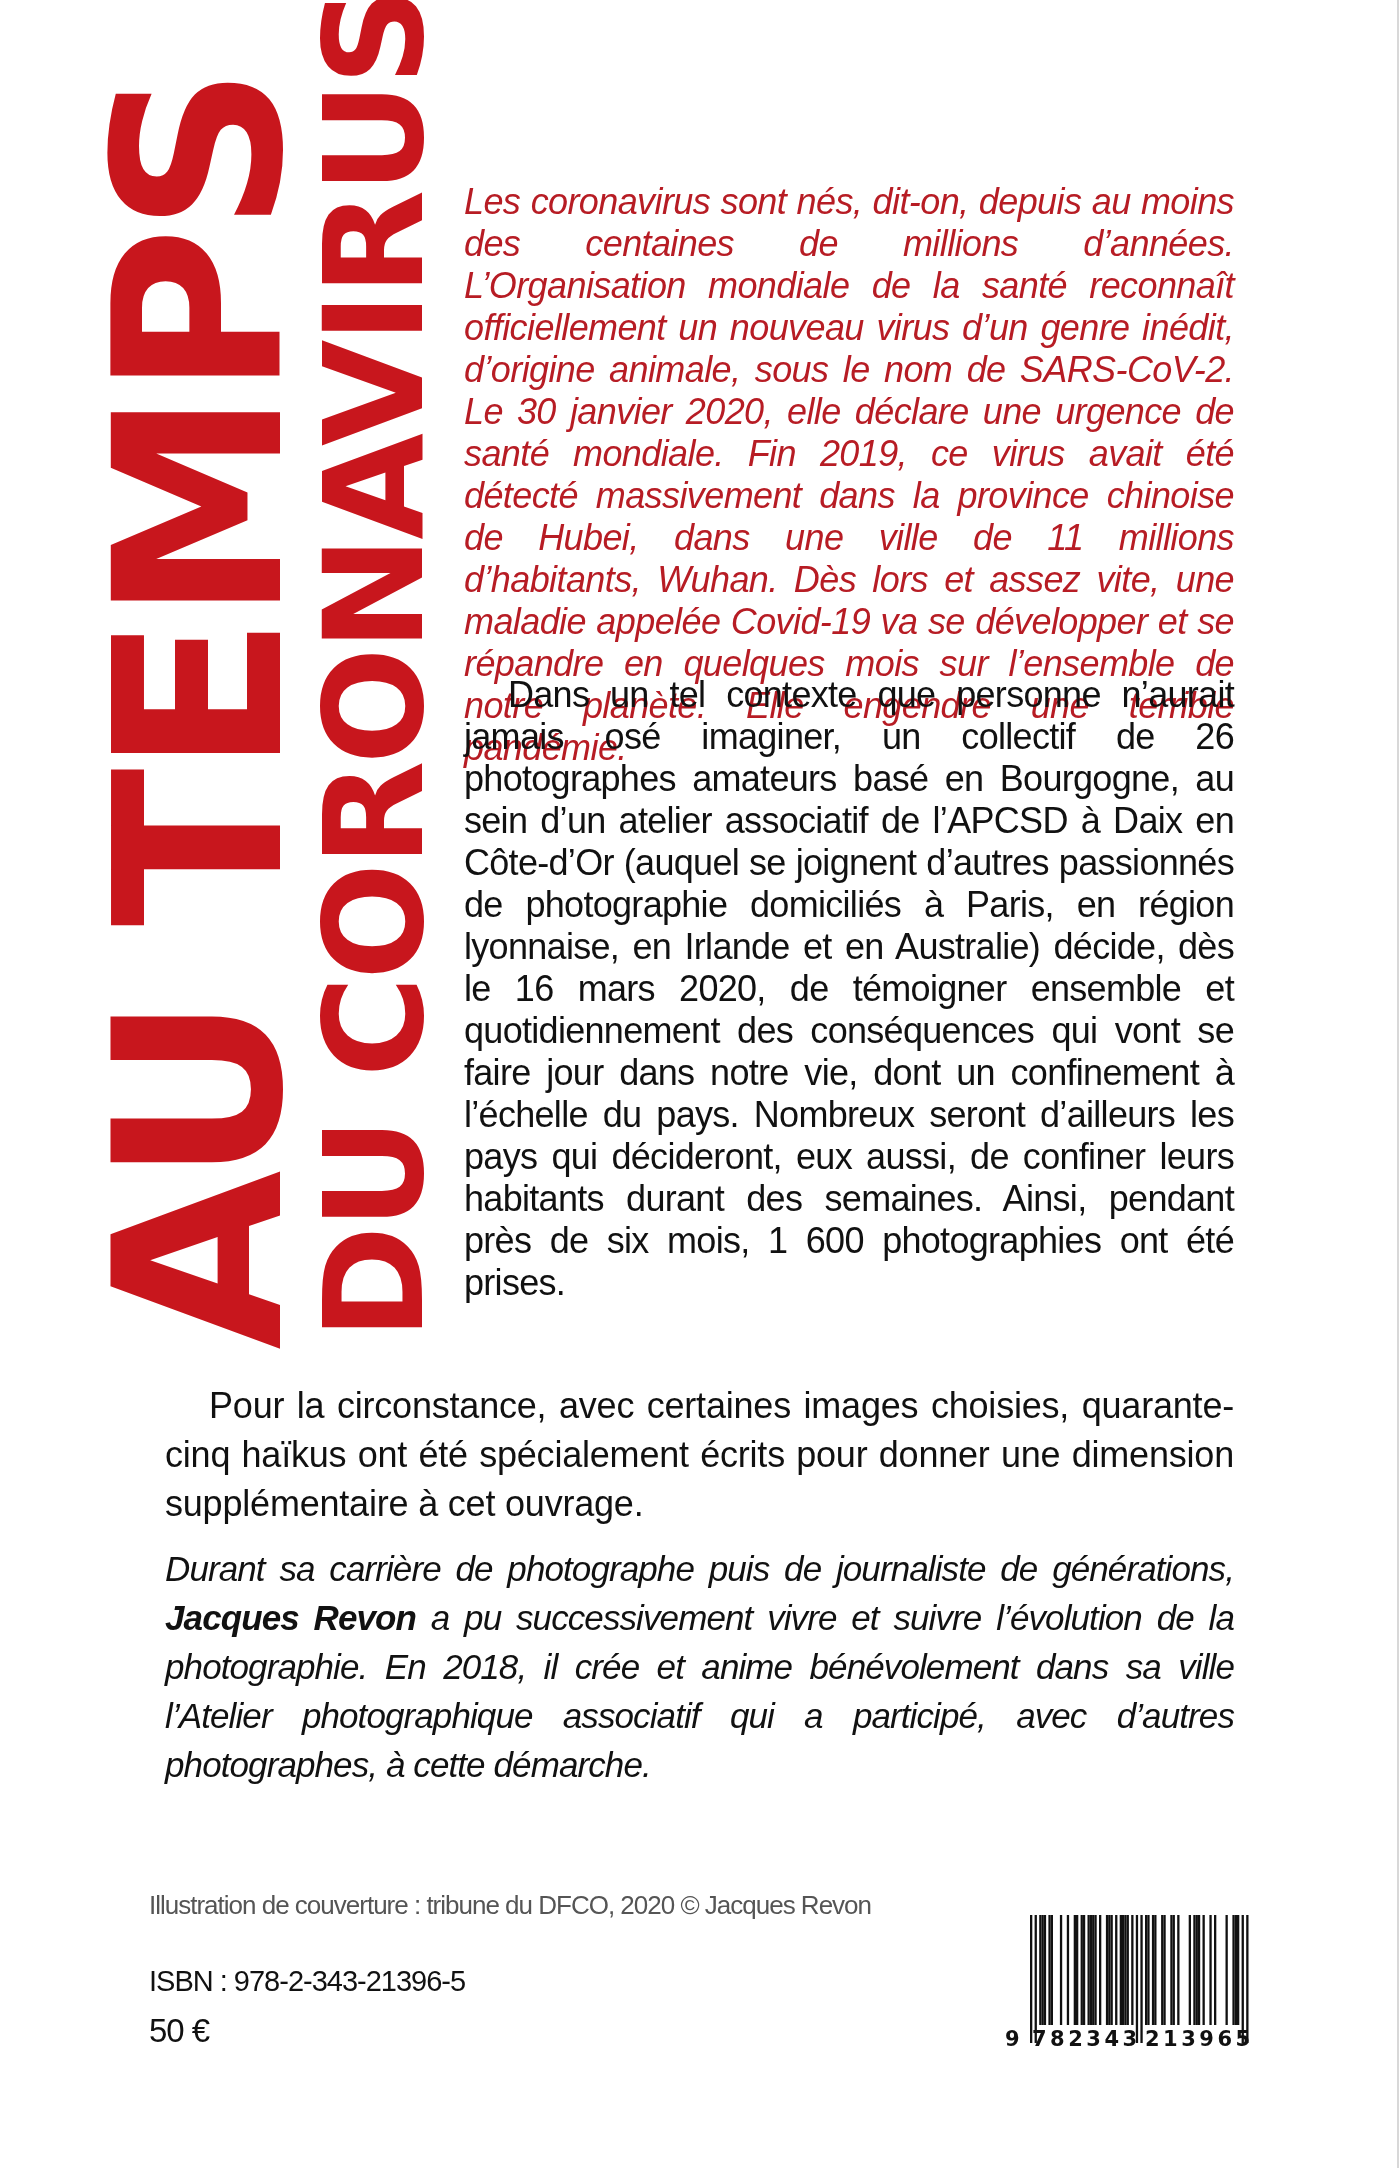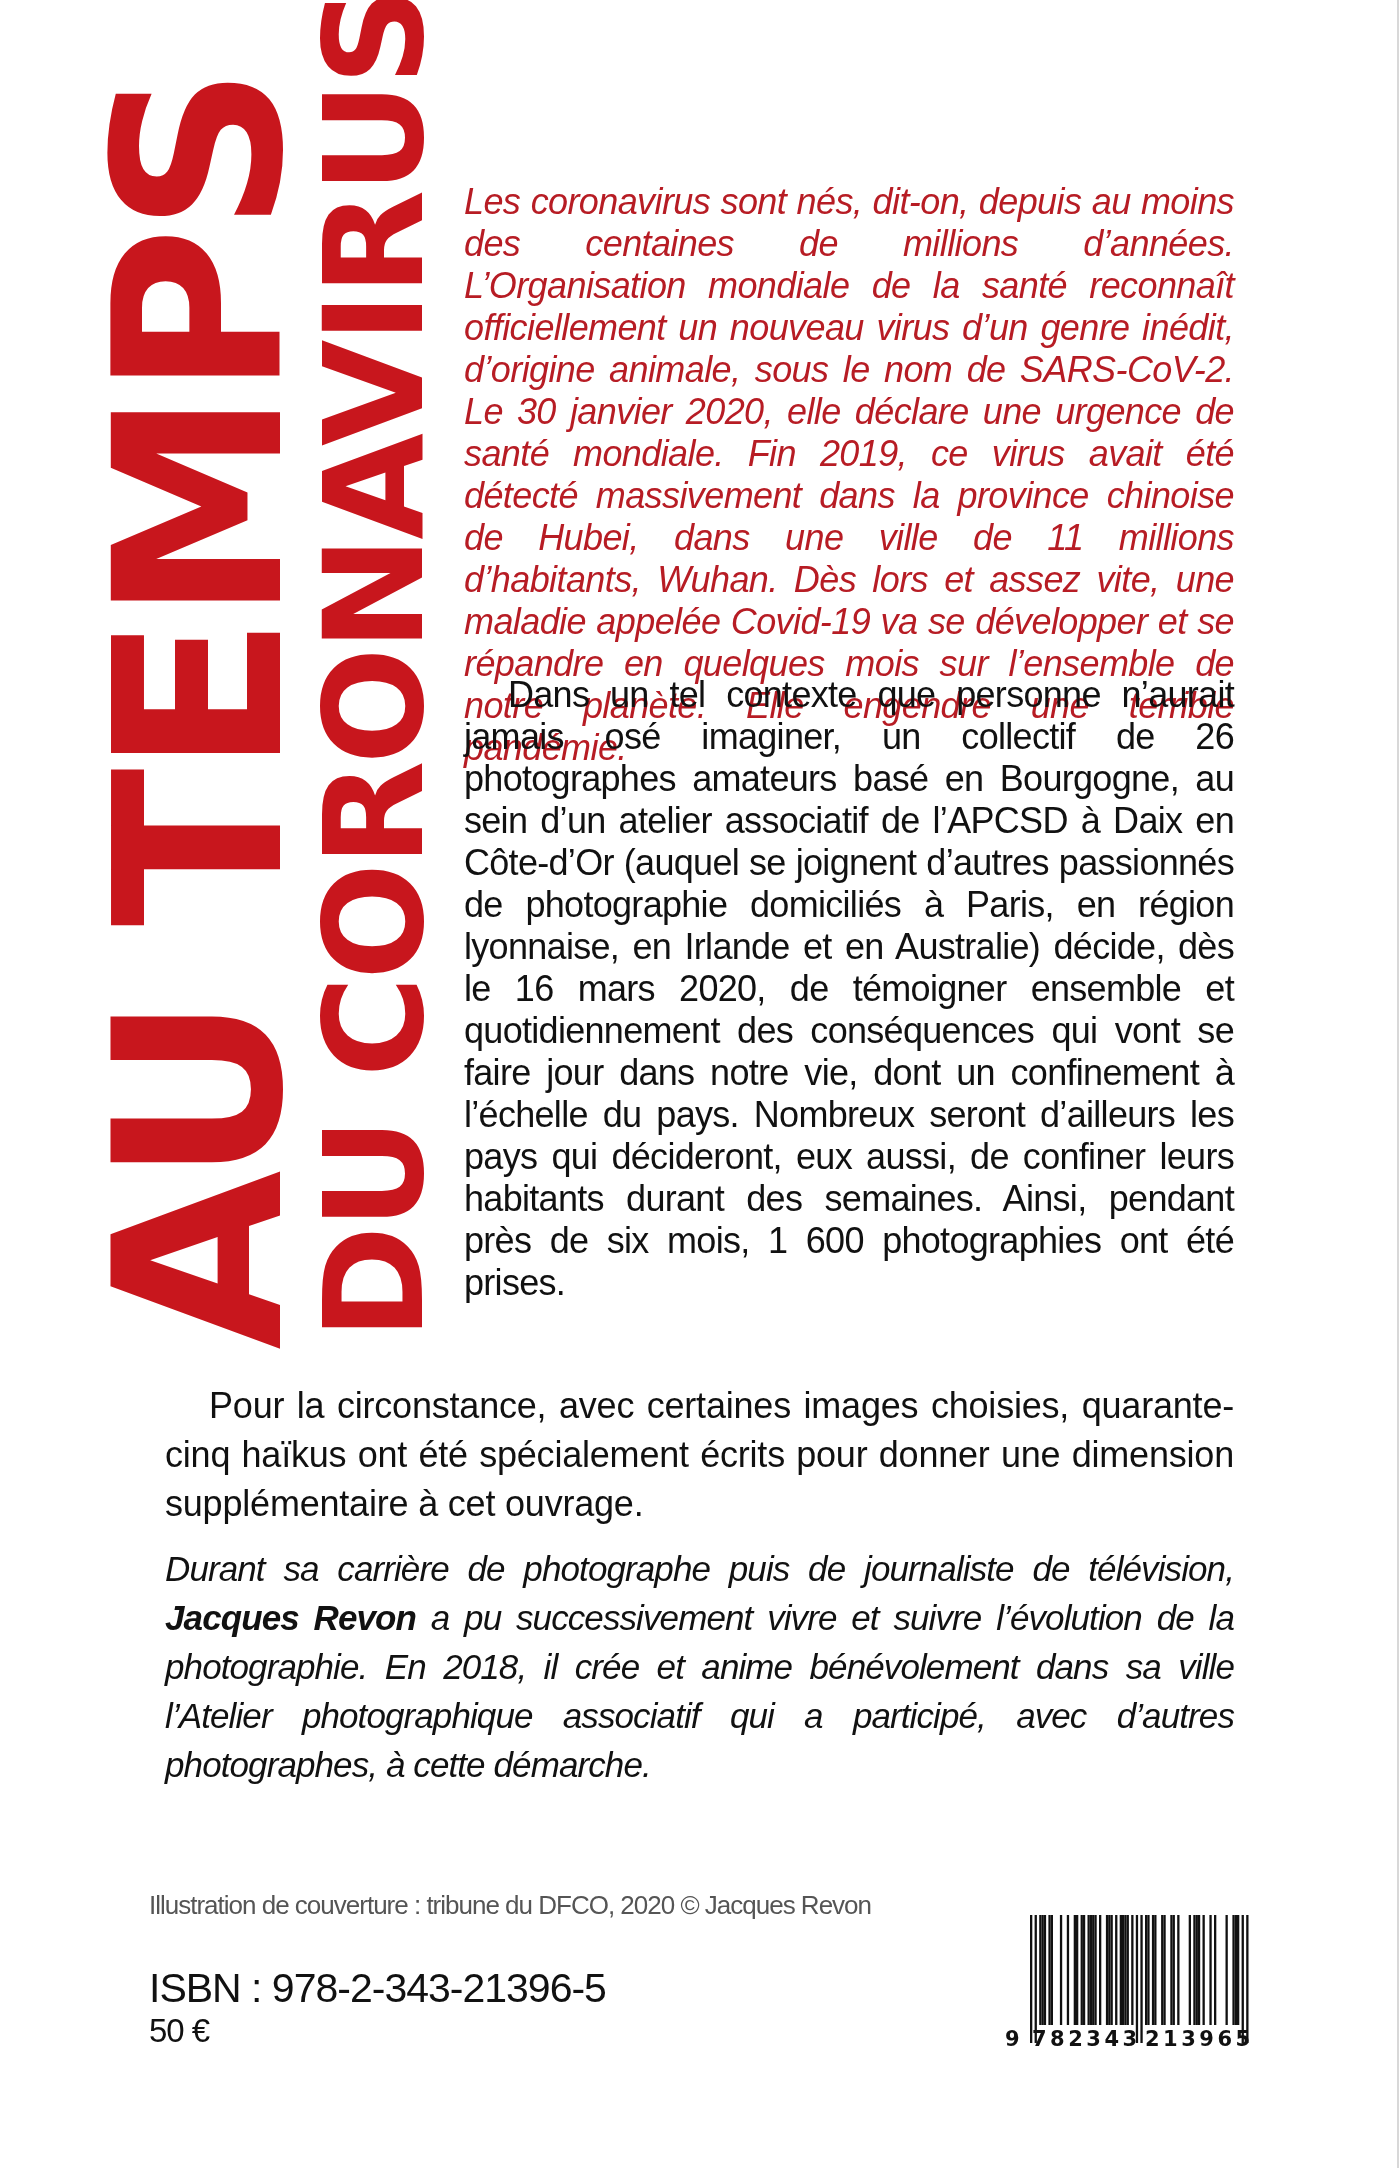--- a/index.html
+++ b/index.html
@@ -19,21 +19,21 @@
   .intro { top: 165px; color: #b71c24; font-style: italic; font-family: "Liberation Sans Narrow", "Liberation Sans", sans-serif; letter-spacing: -0.6px; }
   .body1 { top: 658px; font-family: "Liberation Sans", sans-serif; letter-spacing: -0.7px; color: #111; }
   .body1 p, .intro p, .full p { margin: 16px; }
   .indent { text-indent: 44px; }
   .circ { top: 1365px; letter-spacing: -0.2px; color: #111; }
   .bio { top: 1528px; font-style: italic; letter-spacing: -0.9px; color: #111; font-size: 35px; }
   .bio b { font-style: italic; font-weight: bold; }
 
   .credit { position: absolute; left: 149px; top: 1890px; font-size: 26px; color: #555; letter-spacing: -1px;
             font-family: "Liberation Sans", sans-serif; text-align: right; }
-  .isbn { position: absolute; left: 149px; top: 1965px; font-size: 41px; color: #111; letter-spacing: -1px; text-align: center; }
+  .isbn { position: absolute; left: 149px; top: 1965px; font-size: 29px; color: #111; letter-spacing: -1px; text-align: center; }
   .price { position: absolute; left: 149px; top: 2012px; font-size: 33px; color: #111; letter-spacing: -1px; }
 
   .barcode { position: absolute; left: 1005px; top: 1915px; width: 245px; height: 150px; }
   .barcode svg { display: block; }
   .barcode-digits { position: absolute; left: 0; top: 112px; width: 245px; font-family: "DejaVu Sans", sans-serif;
                     font-weight: bold; font-size: 21px; color: #111; }
 </style>
 </head>
 <body>
 
@@ -48,21 +48,21 @@
 
 <div class="col body1">
   <p class="indent">Dans un tel contexte que personne n’aurait jamais osé imaginer, un collectif de 26 photographes amateurs basé en Bourgogne, au sein d’un atelier associatif de l’APCSD à Daix en Côte-d’Or (auquel se joignent d’autres passionnés de photographie domiciliés à Paris, en région lyonnaise, en Irlande et en Australie) décide, dès le 16 mars 2020, de témoigner ensemble et quotidiennement des conséquences qui vont se faire jour dans notre vie, dont un confinement à l’échelle du pays. Nombreux seront d’ailleurs les pays qui décideront, eux aussi, de confiner leurs habitants durant des semaines. Ainsi, pendant près de six mois, 1 600 photographies ont été prises.</p>
 </div>
 
 <div class="full circ">
   <p class="indent">Pour la circonstance, avec certaines images choisies, quarante-cinq haïkus ont été spécialement écrits pour donner une dimension supplémentaire à cet ouvrage.</p>
 </div>
 
 <div class="full bio">
-  <p><span>Durant sa carrière de photographe puis de journaliste de télévision, </span><b>Jacques Revon</b><span> a pu successivement vivre et suivre l’évolution de la photographie. En 2018, il crée et anime bénévolement dans sa ville l’Atelier photographique associatif qui a participé, avec d’autres photographes, à cette démarche.</span></p>
+  <p><span>Durant sa carrière de photographe puis de journaliste de générations, </span><b>Jacques Revon</b><span> a pu successivement vivre et suivre l’évolution de la photographie. En 2018, il crée et anime bénévolement dans sa ville l’Atelier photographique associatif qui a participé, avec d’autres photographes, à cette démarche.</span></p>
 </div>
 
 <div class="credit">Illustration de couverture : tribune du DFCO, 2020 © Jacques Revon</div>
 <div class="isbn">ISBN : 978-2-343-21396-5</div>
 <div class="price">50 €</div>
 
 <div class="barcode">
   <svg id="barcode-svg" width="245" height="130">
       <rect x="25" y="0" width="2.3" height="128" fill="#111"></rect>
       <rect x="29.6" y="0" width="2.3" height="128" fill="#111"></rect>

